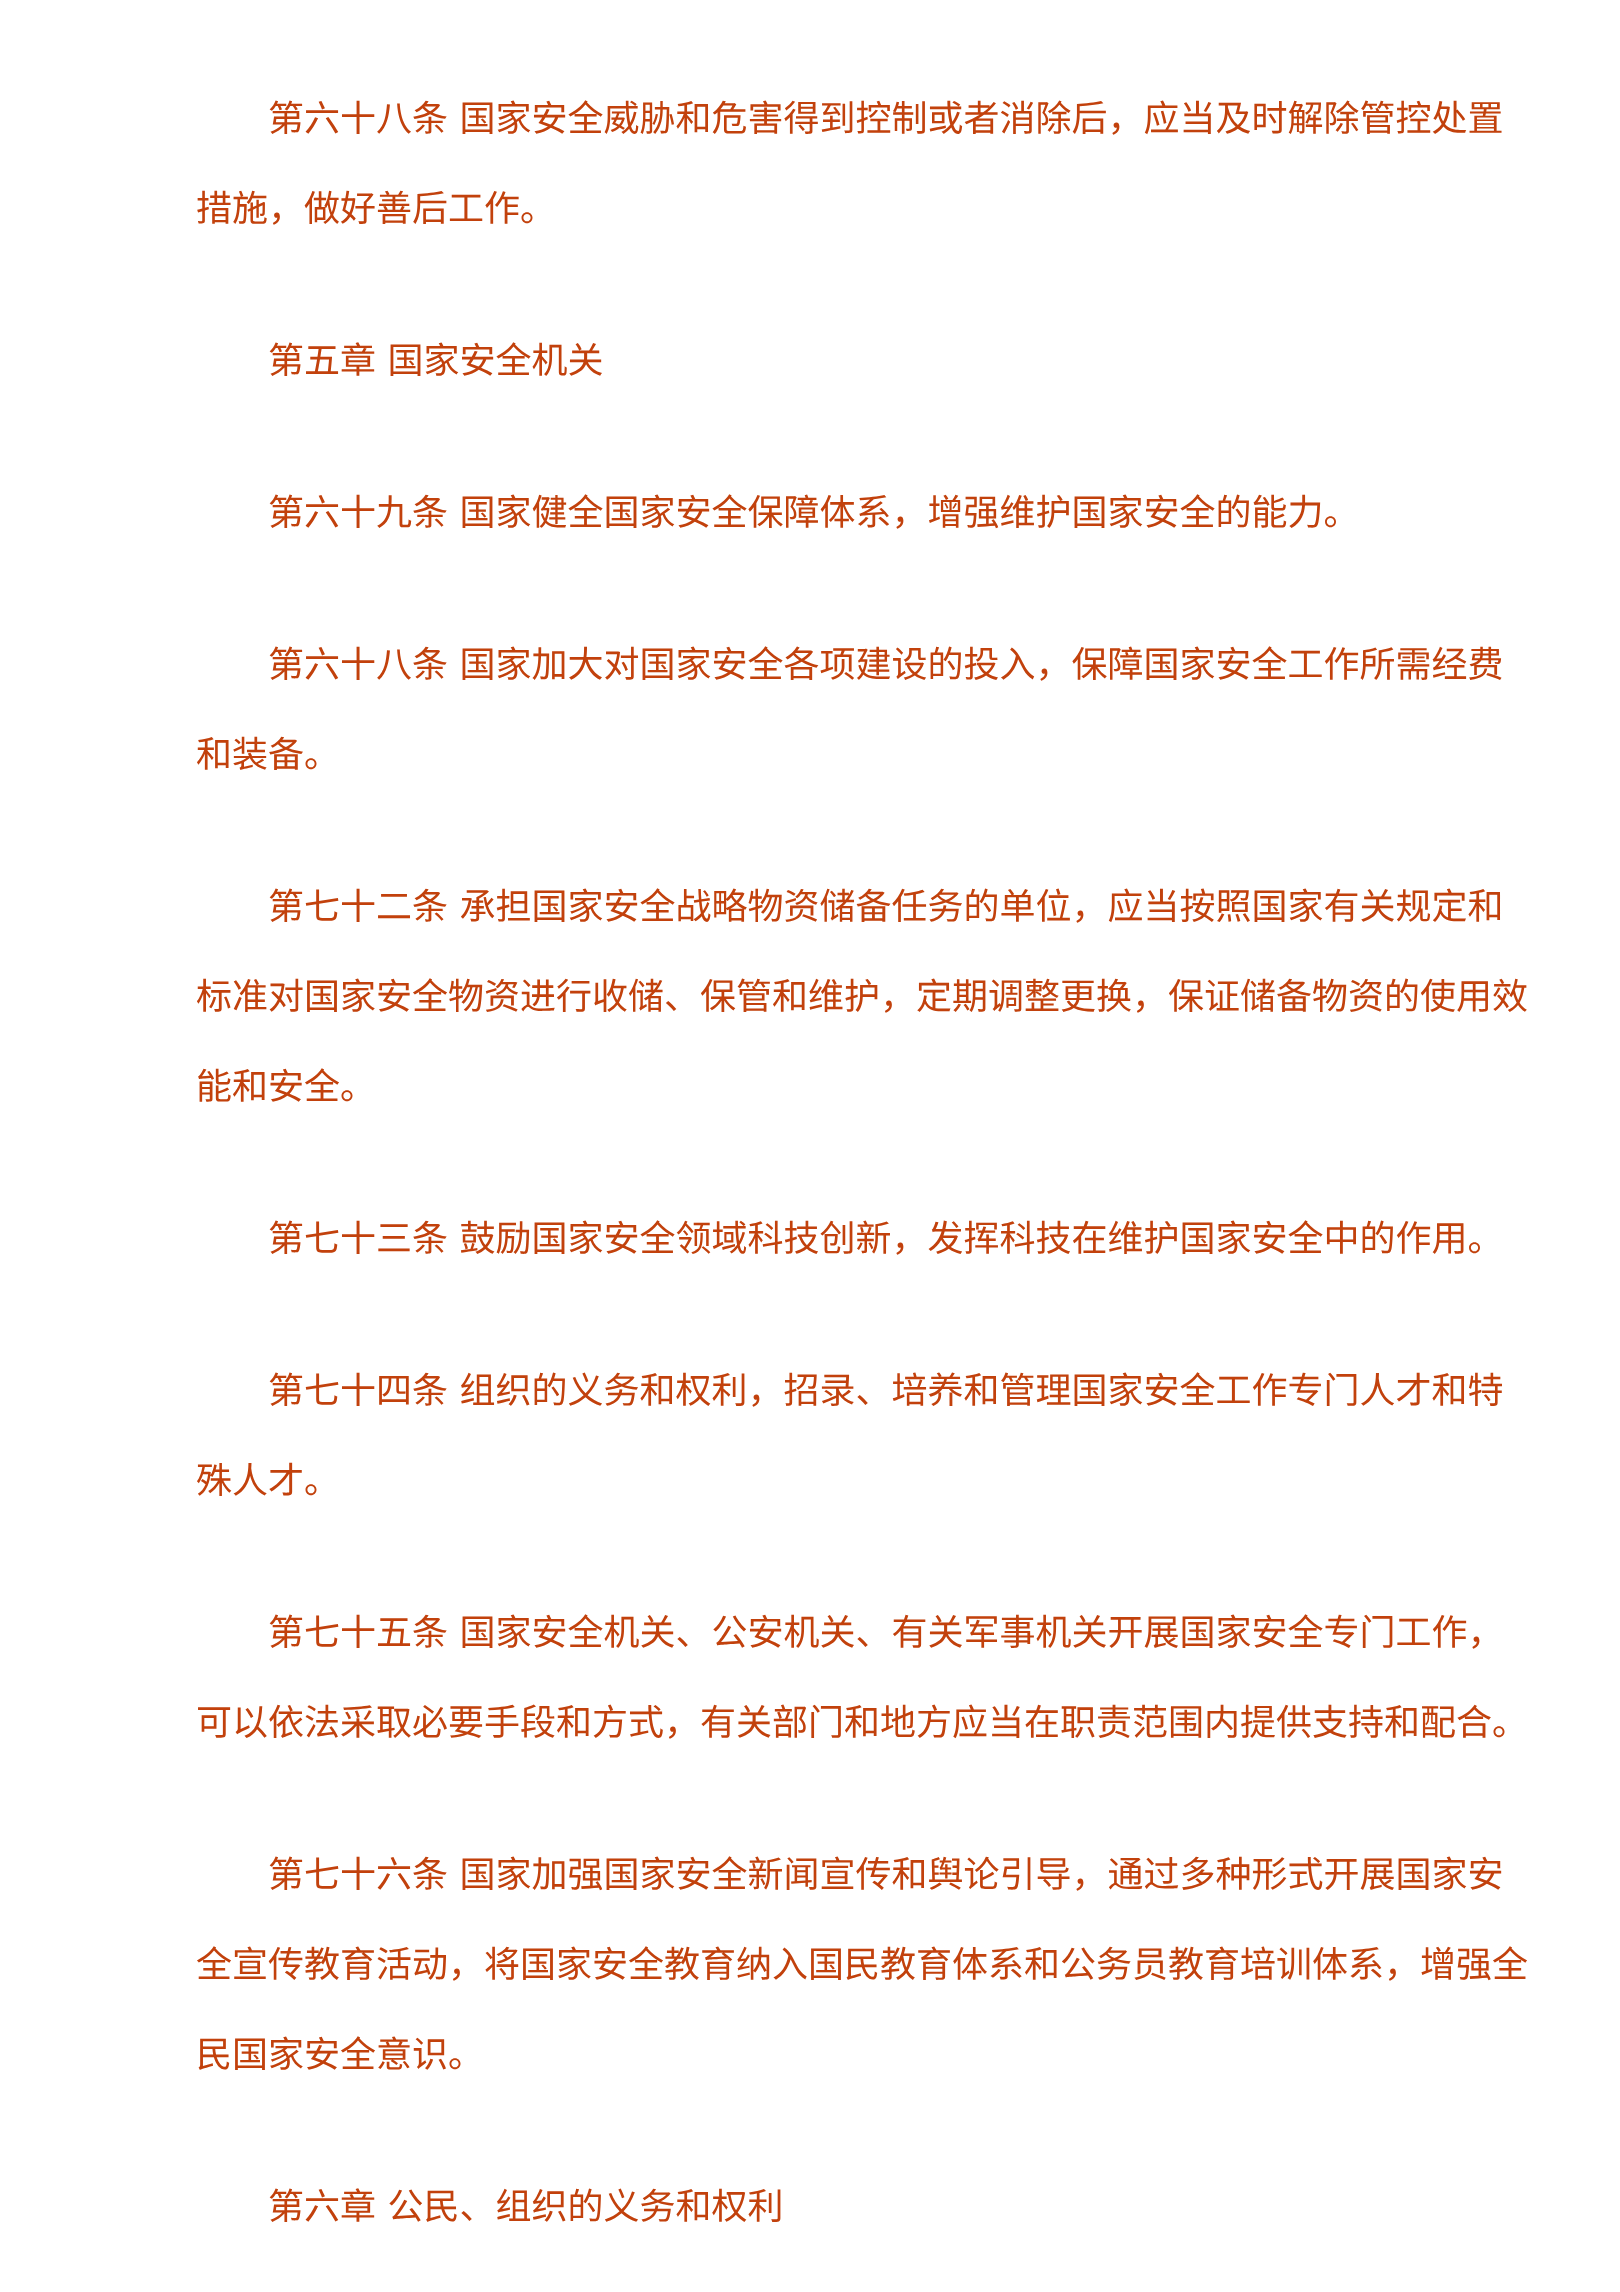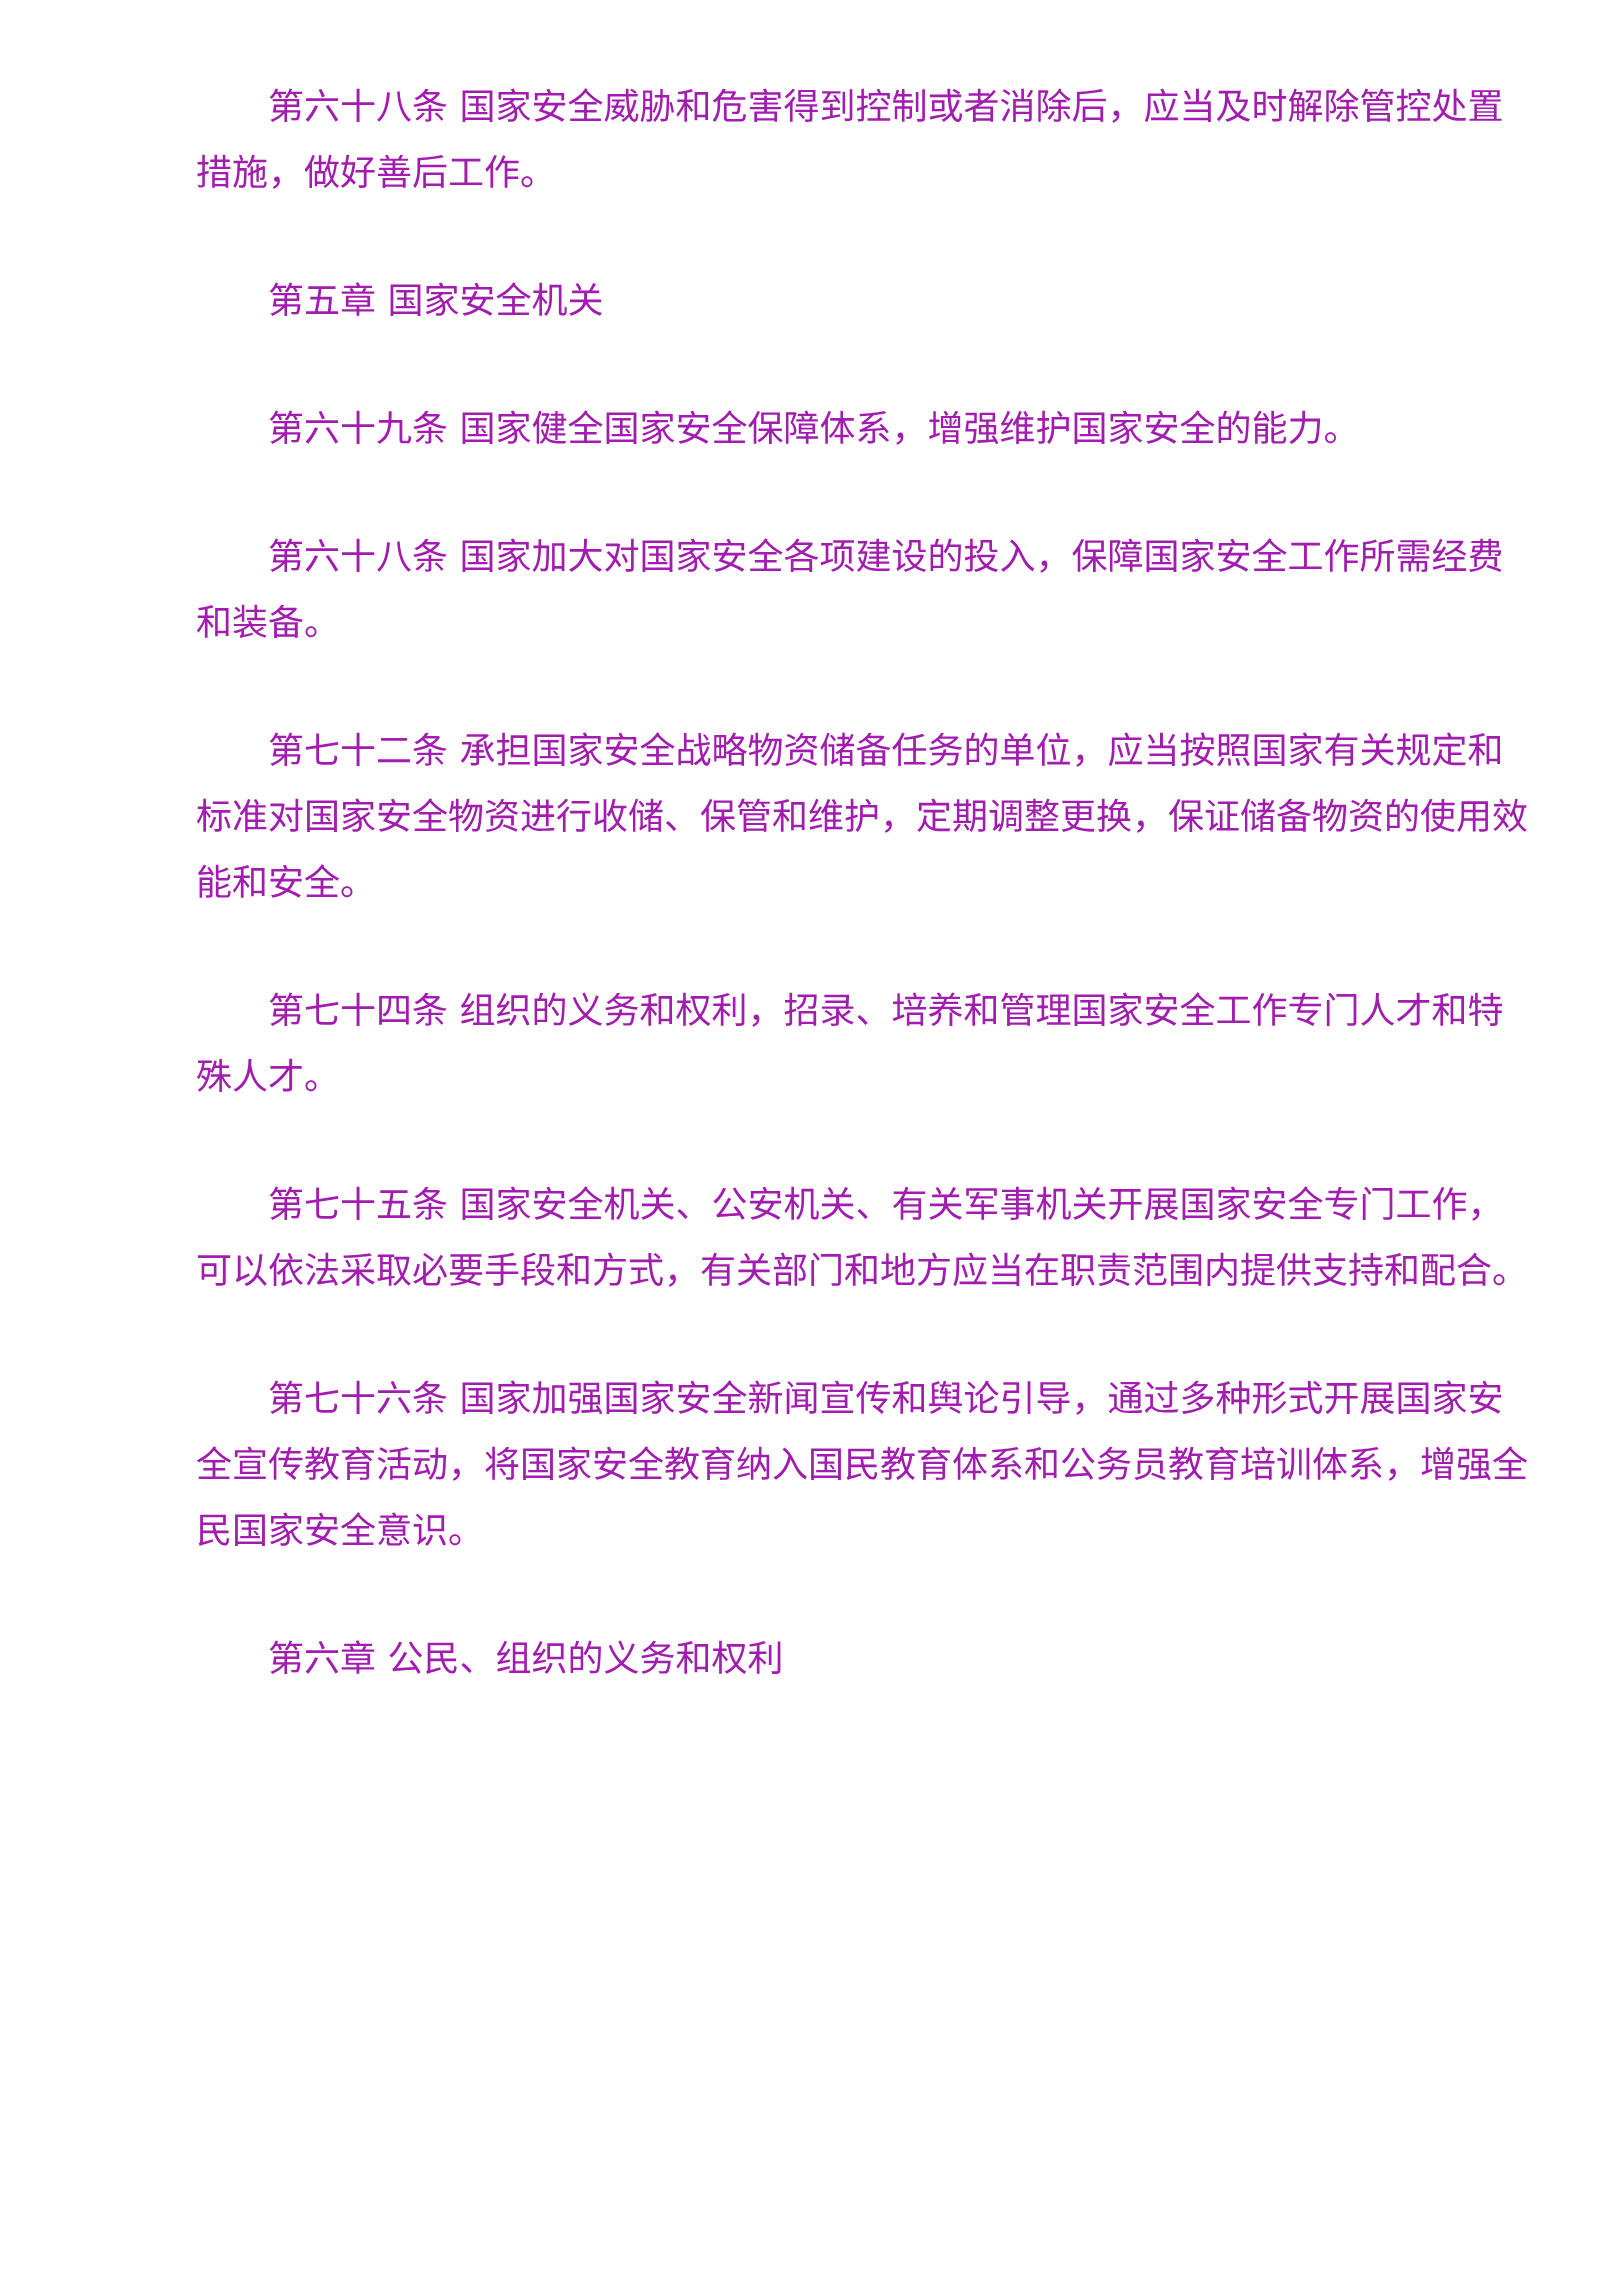--- a/index.html
+++ b/index.html
@@ -13,39 +13,40 @@
     overflow: hidden;
   }
   .page {
     box-sizing: border-box;
     width: 1620px;
     height: 2293px;
     padding: 74px 83px 0 196px;
     background: #ffffff;
     font-family: "DejaVu Sans", "Liberation Sans", sans-serif;
     font-size: 36px;
-    line-height: 66px;
-    color: #a21caf;
+    line-height: 90px;
+    color: #c2410c;
     letter-spacing: 0;
   }
   .para {
     margin: 0 0 62px 0;
     text-indent: 2em;
     text-align: left;
     word-break: normal;
     line-break: strict;
   }
 </style>
 </head>
 <body>
 
 <div class="page">
   <p class="para">第六十八条 国家安全威胁和危害得到控制或者消除后，应当及时解除管控处置措施，做好善后工作。</p>
   <p class="para">第五章 国家安全机关</p>
   <p class="para">第六十九条 国家健全国家安全保障体系，增强维护国家安全的能力。</p>
   <p class="para">第六十八条 国家加大对国家安全各项建设的投入，保障国家安全工作所需经费和装备。</p>
   <p class="para">第七十二条 承担国家安全战略物资储备任务的单位，应当按照国家有关规定和标准对国家安全物资进行收储、保管和维护，定期调整更换，保证储备物资的使用效能和安全。</p>
+  <p class="para">第七十三条 鼓励国家安全领域科技创新，发挥科技在维护国家安全中的作用。</p>
   <p class="para">第七十四条 组织的义务和权利，招录、培养和管理国家安全工作专门人才和特殊人才。</p>
   <p class="para">第七十五条 国家安全机关、公安机关、有关军事机关开展国家安全专门工作，可以依法采取必要手段和方式，有关部门和地方应当在职责范围内提供支持和配合。</p>
   <p class="para">第七十六条 国家加强国家安全新闻宣传和舆论引导，通过多种形式开展国家安全宣传教育活动，将国家安全教育纳入国民教育体系和公务员教育培训体系，增强全民国家安全意识。</p>
   <p class="para">第六章 公民、组织的义务和权利</p>
 </div>
 
 
 </body></html>

